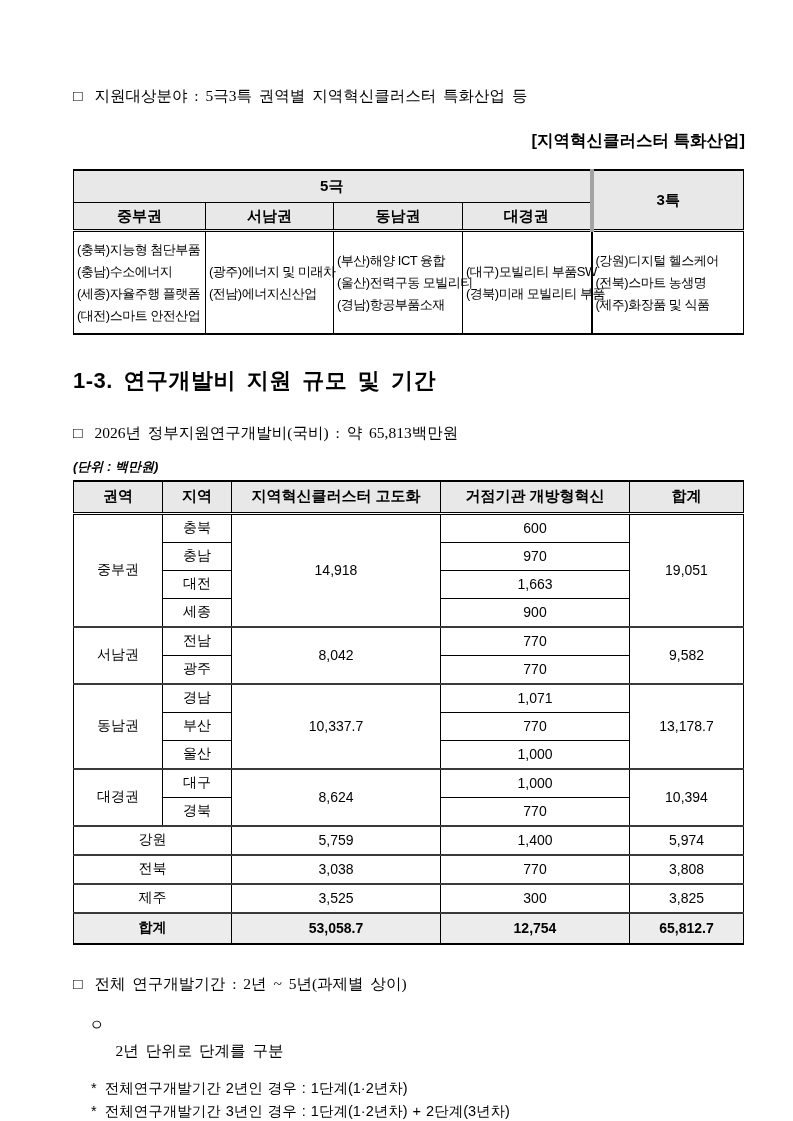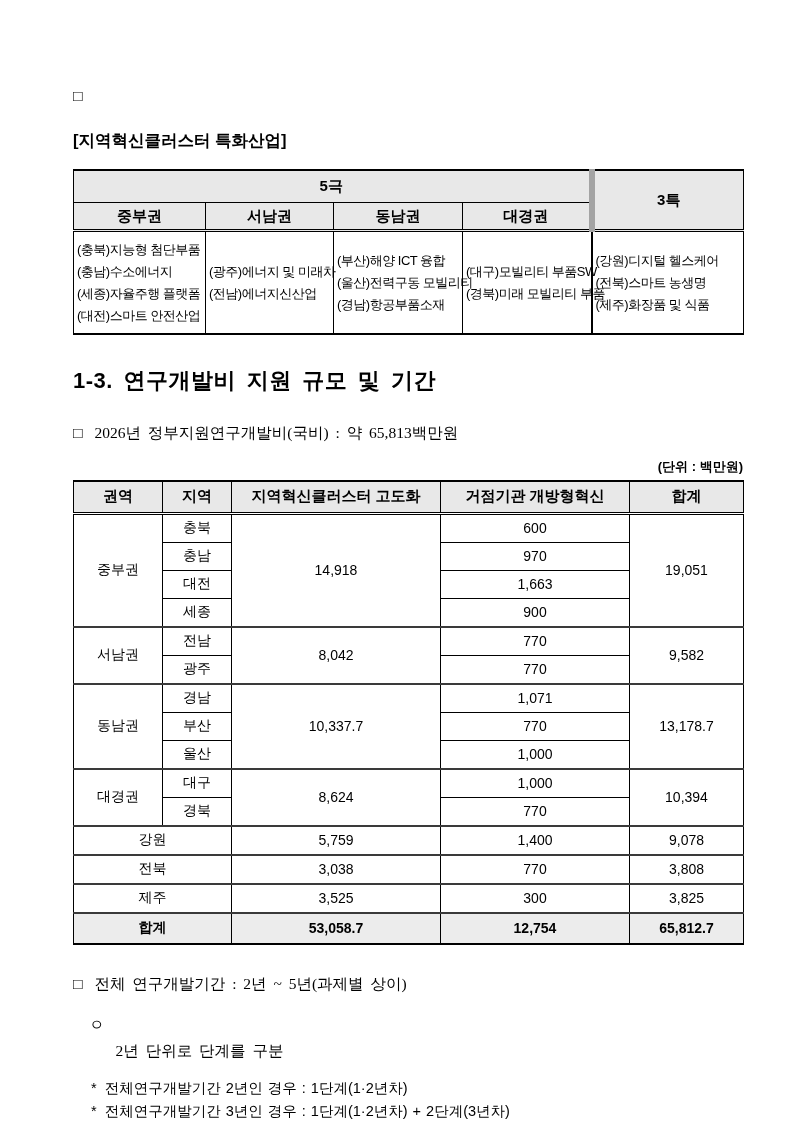--- a/index.html
+++ b/index.html
@@ -8,52 +8,52 @@
     font-family:"Liberation Serif", serif; overflow:hidden;
   }
   .page { box-sizing:border-box; width:793px; height:1121px; padding:86px 48px 0 73px; }
 
   
   .bullet-line { display:flex; gap:12px; font-size:15.5px; line-height:1.25; word-spacing:3px; margin:0; }
   .marker { flex:0 0 auto; }
 
   
   .t1-title {
-    text-align:left; font-family:"Liberation Sans", sans-serif; font-weight:bold;
+    text-align:right; font-family:"Liberation Sans", sans-serif; font-weight:bold;
     font-size:16.5px; margin:25px 0 0 0;
   }
 
   table { border-collapse:collapse; table-layout:fixed; width:670px; }
   table.t1, table.t2 {
     font-family:"Liberation Sans", sans-serif;
     border-top:2.5px solid #000; border-bottom:2.5px solid #000;
     border-left:1px solid #000; border-right:1px solid #000;
   }
   .t1 { margin-top:17px; }
   .t1 th, .t2 th {
     background:#e8e8e8; font-weight:bold; font-size:15px;
     border:1px solid #000; text-align:center; padding:0;
   }
   .t1 td, .t2 td { border:1px solid #000; font-size:13px; padding:0; }
   .t1 .hrow1 th { height:31px; }
   .t1 .hrow2 th { height:26px; border-bottom:3px double #000; }
-  .t1 th.special { border-left:6px solid #a3a3a3; border-bottom:3px double #000; }
+  .t1 th.special { border-left:4px solid #a3a3a3; border-bottom:3px double #000; }
   .t1 td { height:95px; vertical-align:middle; padding:3px 3px; letter-spacing:-0.5px; }
   .t1 td .ln { line-height:22px; white-space:nowrap; }
   .t1 td.special-cell { border-left:2px solid #000; }
 
   
   .section-heading {
     font-family:"Liberation Sans", sans-serif; font-weight:bold; font-size:22px;
     letter-spacing:0.5px; margin:31px 0 4px 0; word-spacing:4px;
   }
   .budget-line { margin-top:27px; }
   .unit-note {
-    width:670px; text-align:right; font-family:"Liberation Sans", sans-serif;
-    font-weight:bold; font-size:13px; margin:15px 0 4px 0;
+    width:670px; font-family:"Liberation Sans", sans-serif;
+    font-weight:bold; font-size:13px; margin:15px 0 4px 0;font-style:italic;
   }
 
   
   .t2 { text-align:center;border-radius:19px; }
   .t2 th { height:30px; border-bottom:3px double #000; }
   .t2 td { height:27px; font-size:14px; }
   .t2 tr.gsep td { border-top:2px solid #3a3a3a; }
   .t2 tr.total-row td { background:#ececec; font-weight:bold; height:29px; }
 
   
@@ -65,20 +65,21 @@
     font-size:14.5px; line-height:1.55; margin:0; word-spacing:1px;
   }
 </style>
 </head>
 <body>
 
 <div class="page">
 
   <p class="bullet-line">
     <span class="marker">□</span>
+    <span>지원대상분야 : 5극3특 권역별 지역혁신클러스터 특화산업 등</span>
   </p>
 
   <h3 class="t1-title">[지역혁신클러스터 특화산업]</h3>
 
   <table class="t1">
     <colgroup>
       <col style="width:132px">
         <col style="width:128px">
         <col style="width:129px">
         <col style="width:129px">
@@ -210,21 +211,21 @@
       </tr>
       <tr>
         <td>경북</td>
         <td>770</td>
       </tr>
 
       <tr class="gsep">
         <td colspan="2">강원</td>
         <td>5,759</td>
         <td>1,400</td>
-        <td>9,078</td>
+        <td>5,974</td>
       </tr>
       <tr class="gsep">
         <td colspan="2">전북</td>
         <td>3,038</td>
         <td>770</td>
         <td>3,808</td>
       </tr>
       <tr class="gsep">
         <td colspan="2">제주</td>
         <td>3,525</td>

